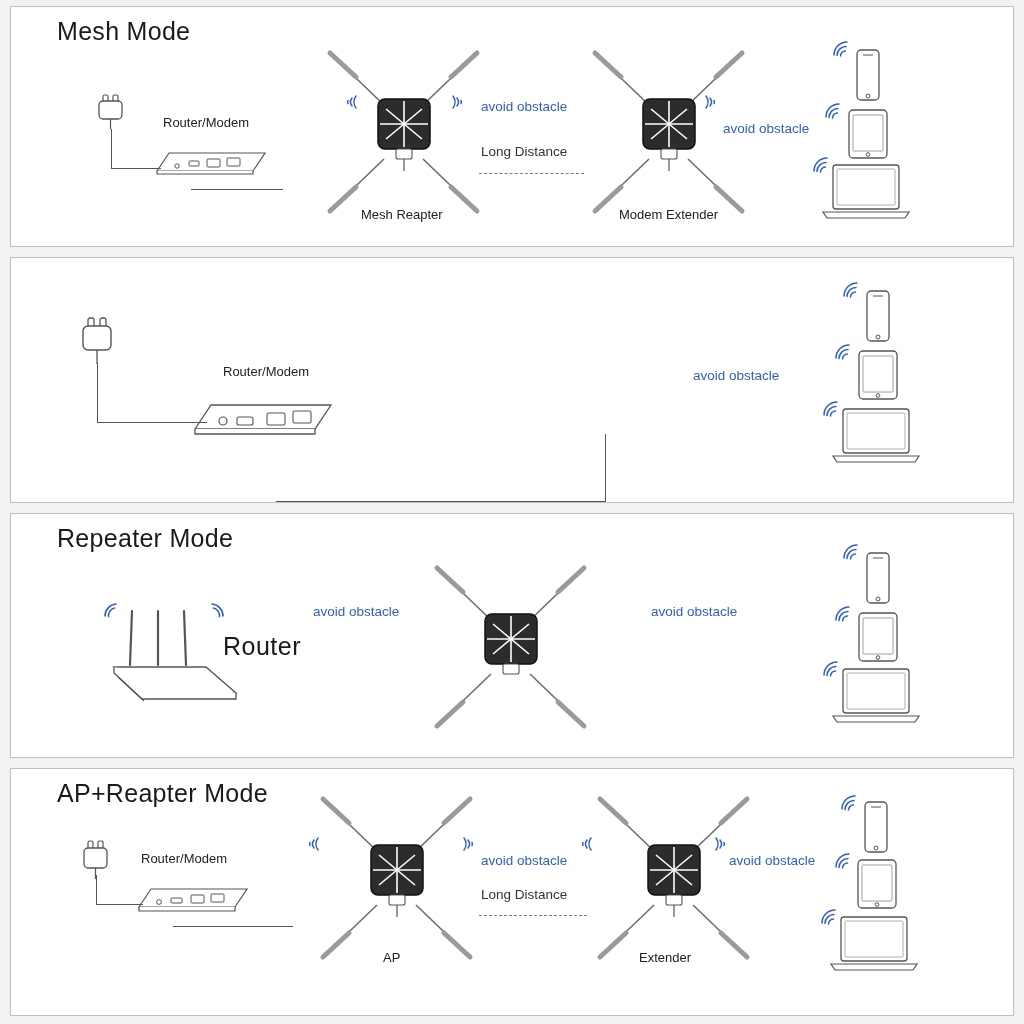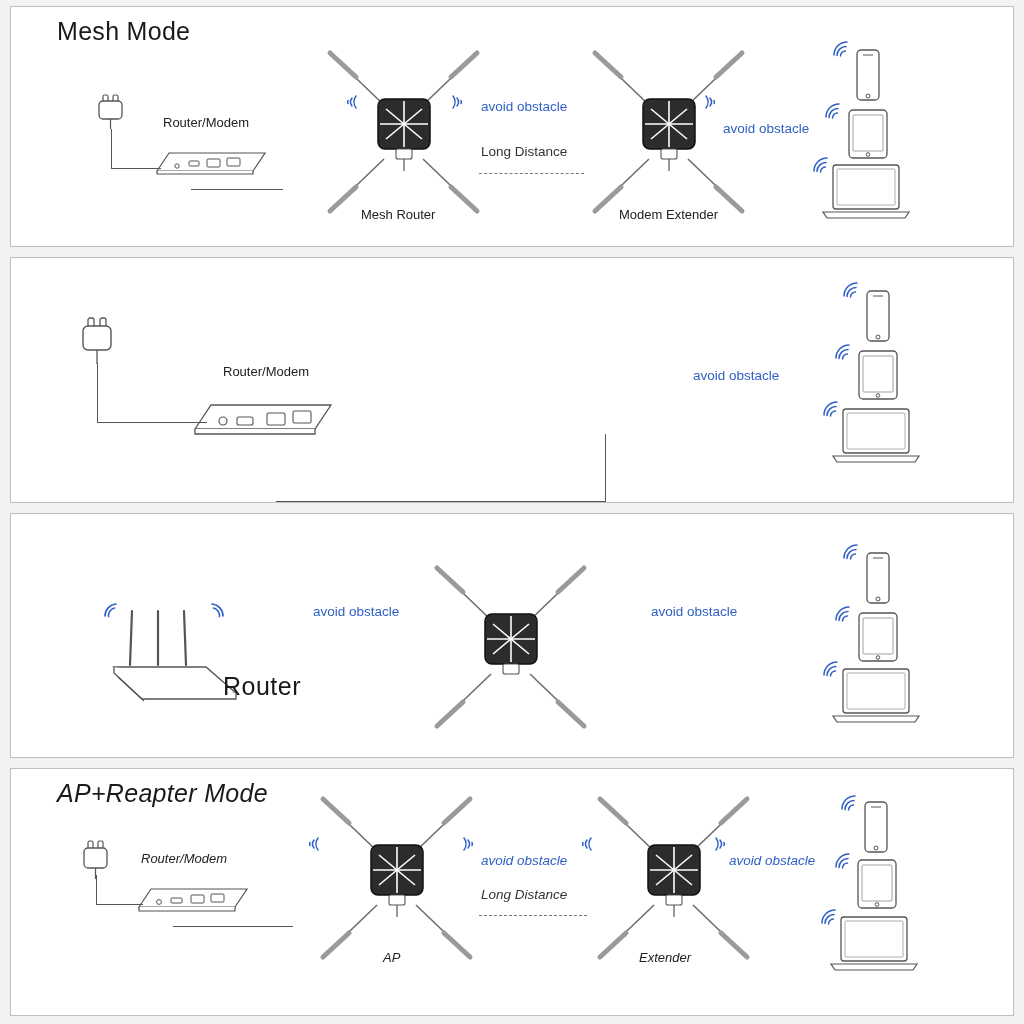--- a/index.html
+++ b/index.html
@@ -150,21 +150,21 @@
     </div>
     <div class="node" style="left:437px; top:86px;">
       <svg width="20" height="18" viewBox="0 0 20 18">
           <g fill="none" stroke="#2f5fc4" stroke-width="1.5" stroke-linecap="round">
             <path d="M5 3 A10 10 0 0 1 5 15"></path>
             <path d="M9 5 A6.5 6.5 0 0 1 9 13"></path>
             <path d="M13 7.5 A3 3 0 0 1 13 10.5"></path>
           </g>
         </svg>
     </div>
-    <div class="label" style="left:350px; top:200px;">Mesh Router</div>
+    <div class="label" style="left:350px; top:200px;">Mesh Reapter</div>
 
     <div class="node" style="left:570px; top:36px;">
       <svg width="175" height="180" viewBox="0 0 175 180">
         <g stroke="#6d6d6d" stroke-width="1.6" fill="none">
           <line x1="18" y1="14" x2="68" y2="62"></line>
           <line x1="157" y1="14" x2="107" y2="62"></line>
           <line x1="18" y1="164" x2="68" y2="116"></line>
           <line x1="157" y1="164" x2="107" y2="116"></line>
         </g>
         <g stroke="#9a9a9a" stroke-width="5" fill="none" stroke-linecap="round">
@@ -370,20 +370,21 @@
           <g fill="none" stroke="#2f5fc4" stroke-width="1.5" stroke-linecap="round">
             <path d="M3 16 A13 13 0 0 1 16 3"></path>
             <path d="M6 16.5 A9 9 0 0 1 15 7.5"></path>
             <path d="M9.5 17 A5 5 0 0 1 14.5 12"></path>
           </g>
         </svg>
     </div>
   </div>
 
   <div class="panel" style="height:243px;">
+    <div class="panel-title">Repeater Mode</div>
 
     <div class="node" style="left:85px; top:75px;">
       <svg width="170" height="120" viewBox="0 0 170 120">
         <g stroke="#555" stroke-width="2.2" fill="none" stroke-linecap="round">
           <line x1="36" y1="22" x2="34" y2="76"></line>
           <line x1="62" y1="22" x2="62" y2="76"></line>
           <line x1="88" y1="22" x2="90" y2="76"></line>
         </g>
         <path d="M18 78 L110 78 L140 104 L46 104 Z" fill="#fff" stroke="#555" stroke-width="1.4"></path>
         <path d="M18 78 L18 84 L46 110 L140 110 L140 104" fill="#fff" stroke="#555" stroke-width="1.3"></path>
@@ -399,21 +400,21 @@
         </svg>
     </div>
     <div class="node" style="left:196px; top:86px;">
       <svg width="22" height="20" viewBox="0 0 22 20">
           <g fill="none" stroke="#2f5fc4" stroke-width="1.6" stroke-linecap="round">
             <path d="M5 4 A12 12 0 0 1 16 16"></path>
             <path d="M6.5 8 A8 8 0 0 1 12.5 16.5"></path>
           </g>
         </svg>
     </div>
-    <div class="router-word" style="left:212px; top:118px;margin-top:40px;">Router</div>
+    <div class="router-word" style="left:212px; top:118px;">Router</div>
 
     <div class="blue-label" style="left:302px; top:90px;">avoid obstacle</div>
     <div class="blue-label" style="left:640px; top:90px;">avoid obstacle</div>
 
     <div class="node" style="left:412px; top:44px;">
       <svg width="175" height="180" viewBox="0 0 175 180">
         <g stroke="#6d6d6d" stroke-width="1.6" fill="none">
           <line x1="18" y1="14" x2="68" y2="62"></line>
           <line x1="157" y1="14" x2="107" y2="62"></line>
           <line x1="18" y1="164" x2="68" y2="116"></line>
@@ -481,21 +482,21 @@
       <svg width="22" height="20" viewBox="0 0 22 20">
           <g fill="none" stroke="#2f5fc4" stroke-width="1.5" stroke-linecap="round">
             <path d="M3 16 A13 13 0 0 1 16 3"></path>
             <path d="M6 16.5 A9 9 0 0 1 15 7.5"></path>
             <path d="M9.5 17 A5 5 0 0 1 14.5 12"></path>
           </g>
         </svg>
     </div>
   </div>
 
-  <div class="panel" style="height:245px;font-style:italic;">
+  <div class="panel" style="height:245px;">
     <div class="panel-title">AP+Reapter Mode</div>
 
     <div class="node" style="left:70px; top:72px;">
       <svg width="30" height="44" viewBox="0 0 30 44">
         <rect x="7" y="0" width="5" height="8" rx="1.5" fill="none" stroke="#555" stroke-width="1.2"></rect>
         <rect x="17" y="0" width="5" height="8" rx="1.5" fill="none" stroke="#555" stroke-width="1.2"></rect>
         <rect x="3" y="7" width="23" height="20" rx="4" fill="#fff" stroke="#555" stroke-width="1.3"></rect>
         <path d="M14.5 27 L14.5 38" fill="none" stroke="#555" stroke-width="1.2"></path>
       </svg>
     </div>

